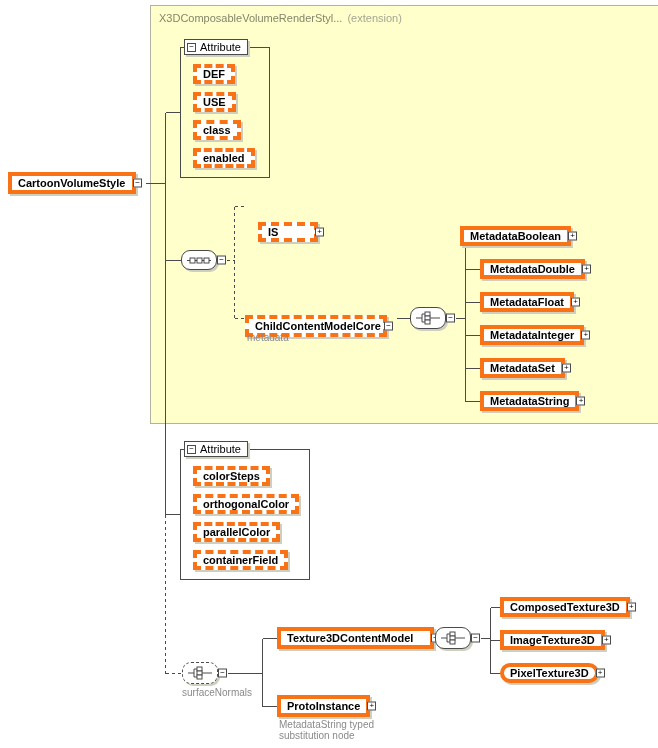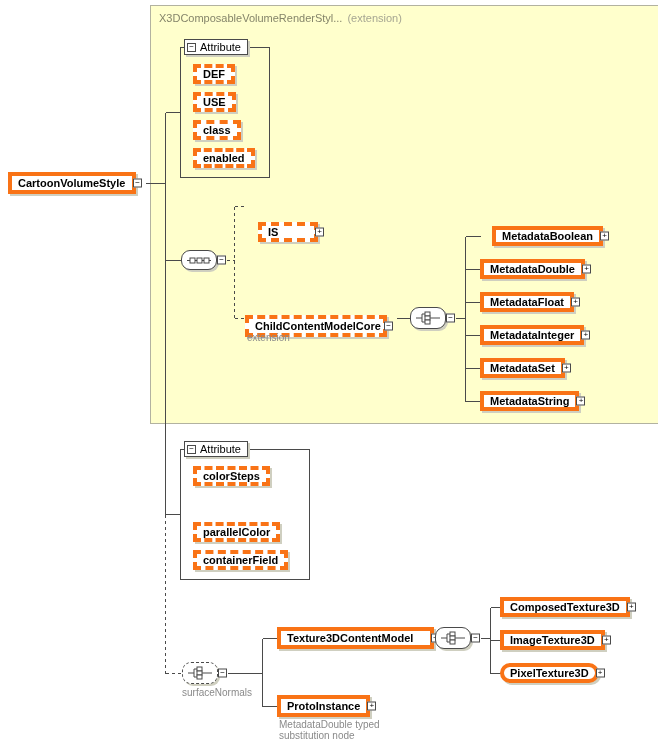--- a/index.html
+++ b/index.html
@@ -119,37 +119,37 @@
       <rect x="10" y="2" width="5" height="5" fill="#ffffff" stroke="#4a4a4a"></rect>
       <rect x="17" y="2" width="5" height="5" fill="#ffffff" stroke="#4a4a4a"></rect>
     </svg>
     <span class="toggle">−</span>
   </div>
 
   <div class="node dashed center" style="left:245px; top:307px; width:142px;margin-top:8px;">
     <span>ChildContentModelCore</span>
     <span class="toggle">−</span>
   </div>
-  <div class="caption" style="left:247px; top:332px;">extension</div>
+  <div class="caption" style="left:247px; top:332px;">metadata</div>
 
   <div class="compositor" style="left:410px; top:307px; width:36px; height:22px;">
     <svg width="24" height="14" viewBox="0 0 24 14">
       <line x1="0" y1="7" x2="6" y2="7" stroke="#4a4a4a"></line>
       <line x1="6" y1="3" x2="6" y2="11" stroke="#4a4a4a"></line>
       <line x1="6" y1="3" x2="9" y2="3" stroke="#4a4a4a"></line>
       <line x1="6" y1="11" x2="9" y2="11" stroke="#4a4a4a"></line>
       <line x1="14" y1="7" x2="24" y2="7" stroke="#4a4a4a"></line>
       <rect x="9" y="1" width="5" height="4" fill="#ffffff" stroke="#4a4a4a"></rect>
       <rect x="9" y="5" width="5" height="4" fill="#ffffff" stroke="#4a4a4a"></rect>
       <rect x="9" y="9" width="5" height="4" fill="#ffffff" stroke="#4a4a4a"></rect>
     </svg>
     <span class="toggle">−</span>
   </div>
 
-  <div class="node h20" style="left:492px; top:226px;">
+  <div class="node h20" style="left:460px; top:226px;">
     <span>MetadataBoolean</span>
     <span class="toggle">+</span>
   </div>
   <div class="node h20" style="left:480px; top:259px;">
     <span>MetadataDouble</span>
     <span class="toggle">+</span>
   </div>
   <div class="node h20" style="left:480px; top:292px;">
     <span>MetadataFloat</span>
     <span class="toggle">+</span>
@@ -167,20 +167,23 @@
     <span class="toggle">+</span>
   </div>
 
   <div class="group-frame" style="left:180px; top:449px; width:130px; height:131px;"></div>
   <div class="group-header" style="left:184px; top:441px;">
     <span class="toggle-inline">−</span>
     <span>Attribute</span>
   </div>
   <div class="node dashed h20" style="left:193px; top:466px;">
     <span>colorSteps</span>
+  </div>
+  <div class="node dashed h20" style="left:193px; top:494px;">
+    <span>orthogonalColor</span>
   </div>
   <div class="node dashed h20" style="left:193px; top:522px;">
     <span>parallelColor</span>
   </div>
   <div class="node dashed h20" style="left:193px; top:550px;">
     <span>containerField</span>
   </div>
 
   <div class="compositor dashed" style="left:182px; top:662px; width:36px; height:22px;">
     <svg width="24" height="14" viewBox="0 0 24 14">
@@ -227,17 +230,17 @@
   <div class="node h20" style="left:500px; top:663px;border-radius:10px;">
     <span>PixelTexture3D</span>
     <span class="toggle">+</span>
   </div>
 
   <div class="node" style="left:277px; top:695px;">
     <span>ProtoInstance</span>
     <span class="toggle">+</span>
   </div>
   <div class="caption" style="left:279px; top:719px;">
-    <div>MetadataDouble typed</div>
+    <div>MetadataString typed</div>
     <div>substitution node</div>
   </div>
 
 </div>
 
 </body></html>

